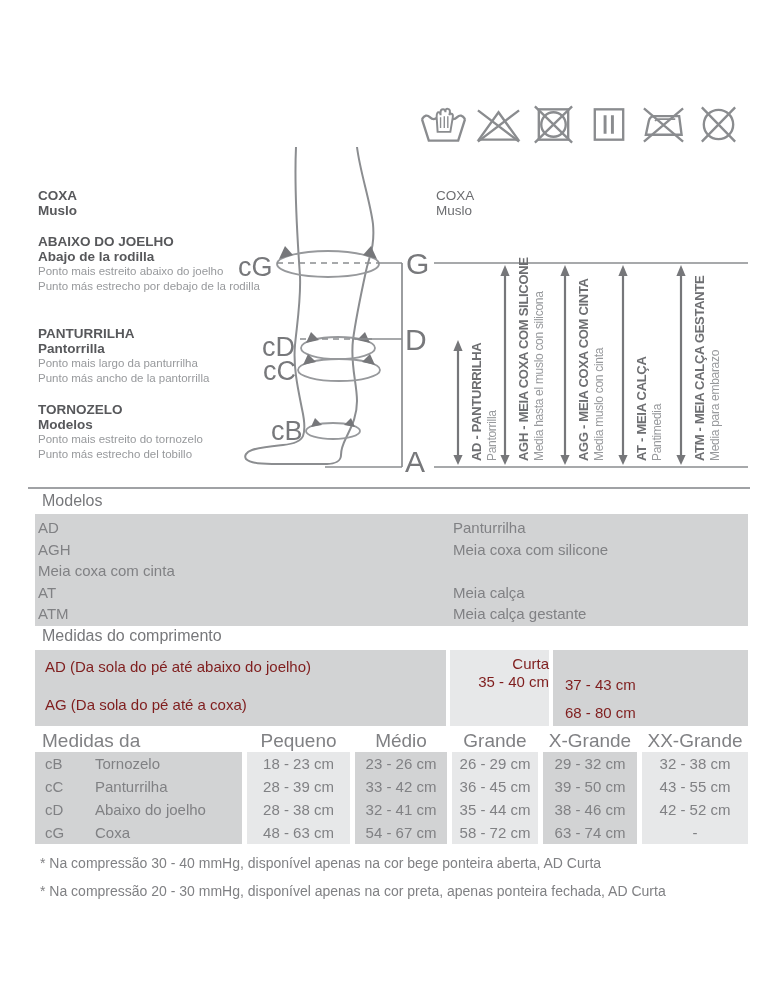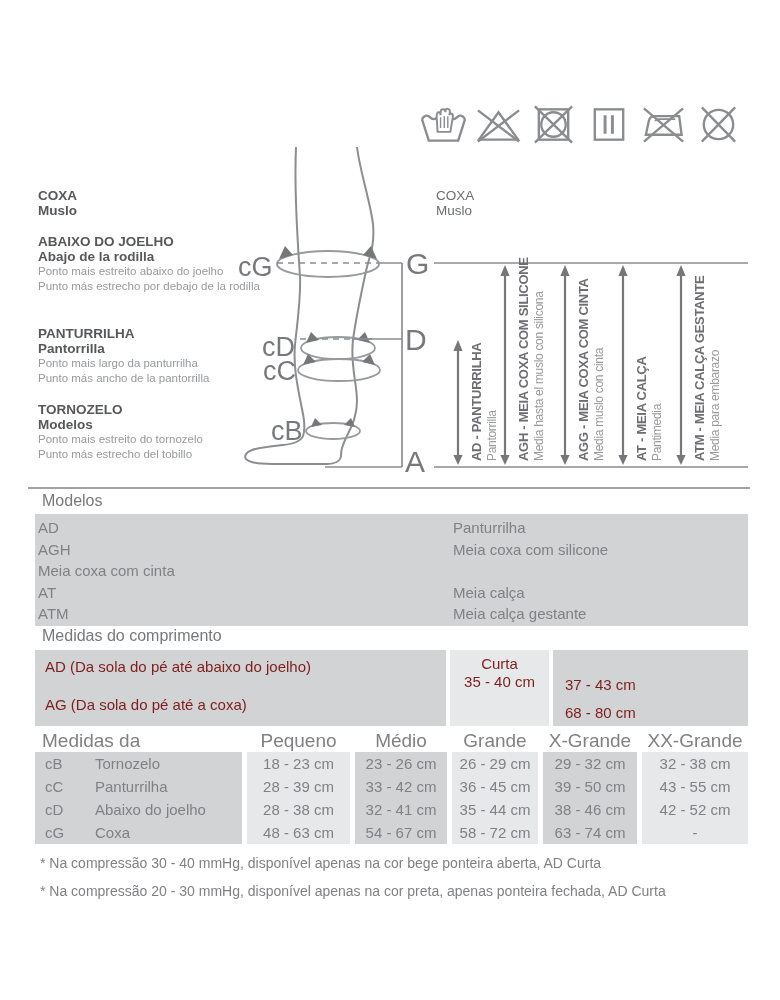--- a/index.html
+++ b/index.html
@@ -42,21 +42,21 @@
 
   .models-block{position:absolute;left:35px;top:514px;width:713px;height:112px;background:#d2d3d4;
                 font-size:15px;color:#808184;padding-top:3px;box-sizing:border-box;}
   .m-row{display:flex;height:21.5px;line-height:21.5px;padding-left:3px;}
   .m-code{width:415px;}
 
   .len-grid{position:absolute;left:35px;top:650px;width:713px;height:76px;display:grid;
             grid-template-columns:411px 99px 195px;column-gap:4px;font-size:15px;color:#7f1d1d;}
   .len-c1{padding:8px 0 0 10px;line-height:18px;}
   .len-l2{margin-top:20px;}
-  .len-c2{text-align:center;padding-top:5px;line-height:18px;}
+  .len-c2{text-align:right;padding-top:5px;line-height:18px;}
   .len-c3{padding:26px 0 0 12px;line-height:18px;}
   .len-v2{margin-top:10px;}
 
   .circ-header{position:absolute;left:35px;top:729px;width:713px;height:23px;display:grid;
                grid-template-columns:207px 103px 92px 86px 94px 106px;column-gap:5px;
                font-size:19px;color:#808184;line-height:23px;}
   .circ-header .ch-label{padding-left:7px;}
   .circ-header .ch-size{text-align:center;}
   .circ-grid{position:absolute;left:35px;top:752px;width:713px;display:grid;
              grid-template-columns:207px 103px 92px 86px 94px 106px;column-gap:5px;

